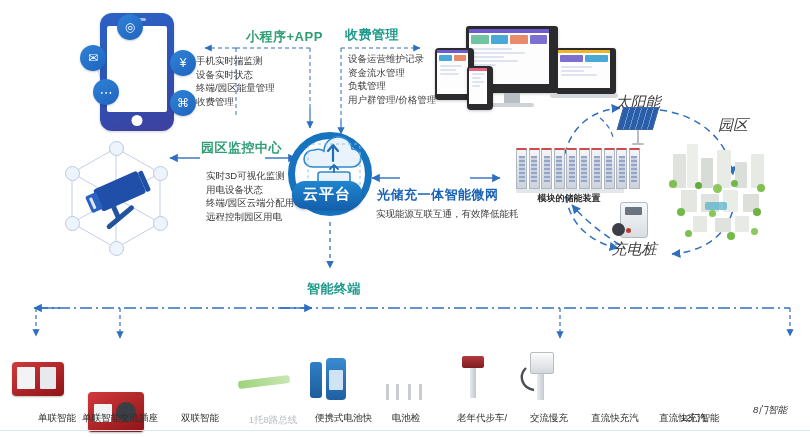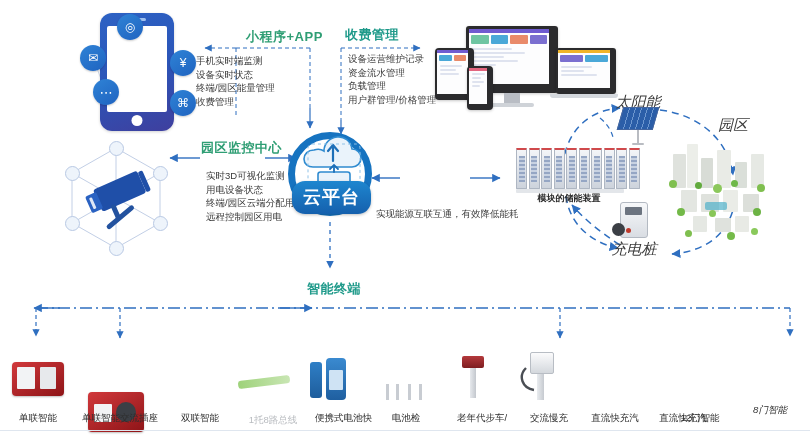--- a/index.html
+++ b/index.html
@@ -60,21 +60,21 @@
   }
 
   
   .cloud-ring{
     width:84px;height:84px;border-radius:50%;
     border:7px solid #1673c0;
     box-sizing:border-box;
   }
   .cloud-badge{
     background:linear-gradient(180deg,#1e86cf,#1560ad);
-    color:#fff;font-weight:bold;font-size:18px;
+    color:#fff;font-weight:bold;font-size:15px;
     padding:4px 11px 5px;border-radius:13px;
     letter-spacing:1px;white-space:nowrap;
     box-shadow:0 1px 3px rgba(0,0,0,.25);
   }
 
   
   .screen-frame{
     background:#2b2b2d;border-radius:3px;
     box-shadow:0 1px 3px rgba(0,0,0,.22);
   }
@@ -374,20 +374,21 @@
     <path d="M45,33 L45,19 M45,17 L40,23 M45,17 L50,23" stroke="#1d6fb8" stroke-width="2.2" fill="none" stroke-linecap="round"></path>
     <rect x="30" y="44" width="32" height="20" rx="2.5" fill="#eaf3fb" stroke="#2f8bd0" stroke-width="1.6"></rect>
     <path d="M46,44 L46,40 M42,41 L46,37 L50,41" stroke="#1d6fb8" stroke-width="1.8" fill="none" stroke-linecap="round"></path>
     <path d="M38,66 L54,66" stroke="#2f8bd0" stroke-width="2" stroke-linecap="round"></path>
     <g stroke="#8fc2e8" stroke-width="1" stroke-dasharray="3,3" fill="none">
       <rect x="20" y="16" width="52" height="54" rx="4"></rect>
     </g>
   </svg>
   <div class="abs cloud-badge" style="left:292px;top:181px;">云平台</div>
 
+  <div class="abs sec-title t-blue" style="left:377px;top:186px;">光储充一体智能微网</div>
   <div class="abs bullets" style="left:376px;top:208px;font-family:Liberation Serif, serif;">
     <div>实现能源互联互通，有效降低能耗</div>
   </div>
 
   <div class="abs lbl" style="left:608px;top:93px;width:60px;">太阳能</div>
   <div class="abs" style="left:620px;top:107px;">
     <div class="solar"></div>
     <div class="solar-pole" style="margin:0 auto;"></div>
     <div class="solar-base" style="margin:0 auto;"></div>
   </div>
@@ -448,21 +449,21 @@
   </div>
   <div class="abs lbl" style="left:606px;top:240px;width:56px;text-align:center;">充电桩</div>
 
   <div class="abs sec-title t-teal" style="left:307px;top:280px;">智能终端</div>
 
 
   <div class="abs redbox" style="left:12px;top:362px;width:52px;height:34px;">
     <div class="face" style="left:5px;top:5px;width:18px;height:22px;"></div>
     <div class="face" style="left:28px;top:5px;width:16px;height:22px;background:#e7e9ec;"></div>
   </div>
-  <div class="abs prod-label" style="left:0px;top:412px;width:76px;">单联智能</div>
+  <div class="abs prod-label" style="left:0px;top:412px;width:76px;text-align:right;">单联智能</div>
 
   <div class="abs redbox" style="left:88px;top:358px;width:56px;height:40px;">
     <div class="face" style="left:6px;top:12px;width:18px;height:18px;"></div>
     <div class="face" style="left:28px;top:10px;width:20px;height:20px;border-radius:50%;background:#3b3f45;"></div>
   </div>
   <div class="abs prod-label" style="left:74px;top:412px;width:92px;">单联智能交流插座</div>
 
   <div class="abs prod-label" style="left:160px;top:412px;width:80px;">双联智能</div>
 
   <div class="abs" style="left:238px;top:378px;width:52px;height:8px;background:linear-gradient(90deg,#9ed27a,#c9e6b4);border-radius:3px;transform:rotate(-7deg);"></div>

